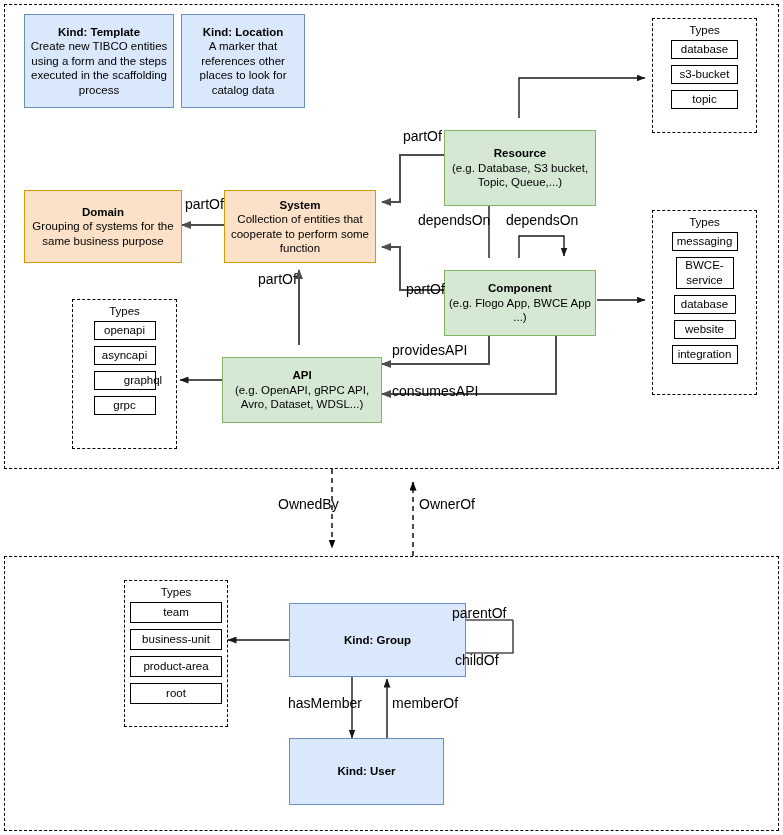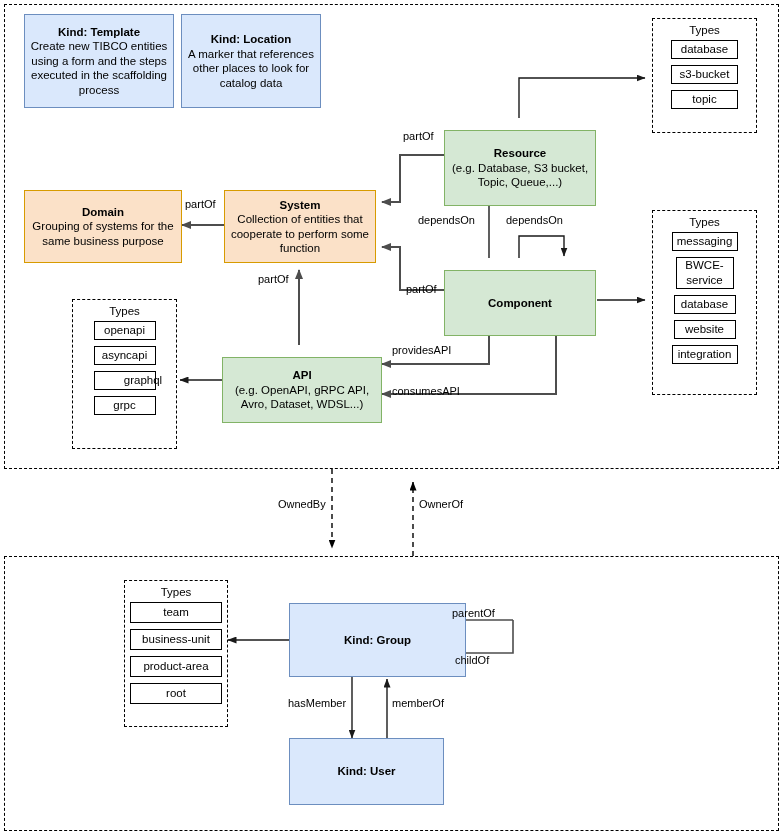--- a/index.html
+++ b/index.html
@@ -91,21 +91,21 @@
     text-align: center;
     box-sizing: border-box;
     display: flex;
     align-items: center;
     justify-content: center;
     margin-bottom: 6px;
     padding: 2px 4px;
   }
   .edge-label {
     position: absolute;
-    font-size: 11px;
+    font-size: 14px;
     line-height: 13px;
     color: #000000;
     white-space: nowrap;
     background: transparent;
   }
 </style>
 </head>
 <body>
 
 <div id="canvas">
@@ -172,21 +172,21 @@
       <path d="M513,620 L513,653 L446,653" marker-end="url(#arrHead)"></path>
       <path d="M513,620 L446,620" marker-end="url(#arrHead)"></path>
     </g>
   </svg>
 
   <div class="node blue" style="left:24px; top:14px; width:150px; height:94px;">
     <div class="title">Kind: Template</div>
     <div class="sub">Create new TIBCO entities using a form and the steps executed in the scaffolding process</div>
   </div>
 
-  <div class="node blue" style="left:181px; top:14px; width:140px; height:94px;">
+  <div class="node blue" style="left:181px; top:14px; width:124px; height:94px;">
     <div class="title">Kind: Location</div>
     <div class="sub">A marker that references other places to look for catalog data</div>
   </div>
 
   <div class="node green" style="left:444px; top:118px; width:152px; height:76px;">
     <div class="title">Resource</div>
     <div class="sub">(e.g. Database, S3 bucket, Topic, Queue,...)</div>
   </div>
 
   <div class="node orange" style="left:24px; top:190px; width:158px; height:73px;">
@@ -194,20 +194,21 @@
     <div class="sub">Grouping of systems for the same business purpose</div>
   </div>
 
   <div class="node orange" style="left:224px; top:190px; width:152px; height:73px;">
     <div class="title">System</div>
     <div class="sub">Collection of entities that cooperate to perform some function</div>
   </div>
 
   <div class="node green" style="left:444px; top:258px; width:152px; height:66px;">
     <div class="title">Component</div>
+    <div class="sub">(e.g. Flogo App, BWCE App ...)</div>
   </div>
 
   <div class="node green" style="left:222px; top:345px; width:160px; height:66px;">
     <div class="title">API</div>
     <div class="sub">(e.g. OpenAPI, gRPC API, Avro, Dataset, WDSL...)</div>
   </div>
 
   <div class="node blue" style="left:289px; top:603px; width:177px; height:74px;">
     <div class="title">Kind: Group</div>
   </div>

